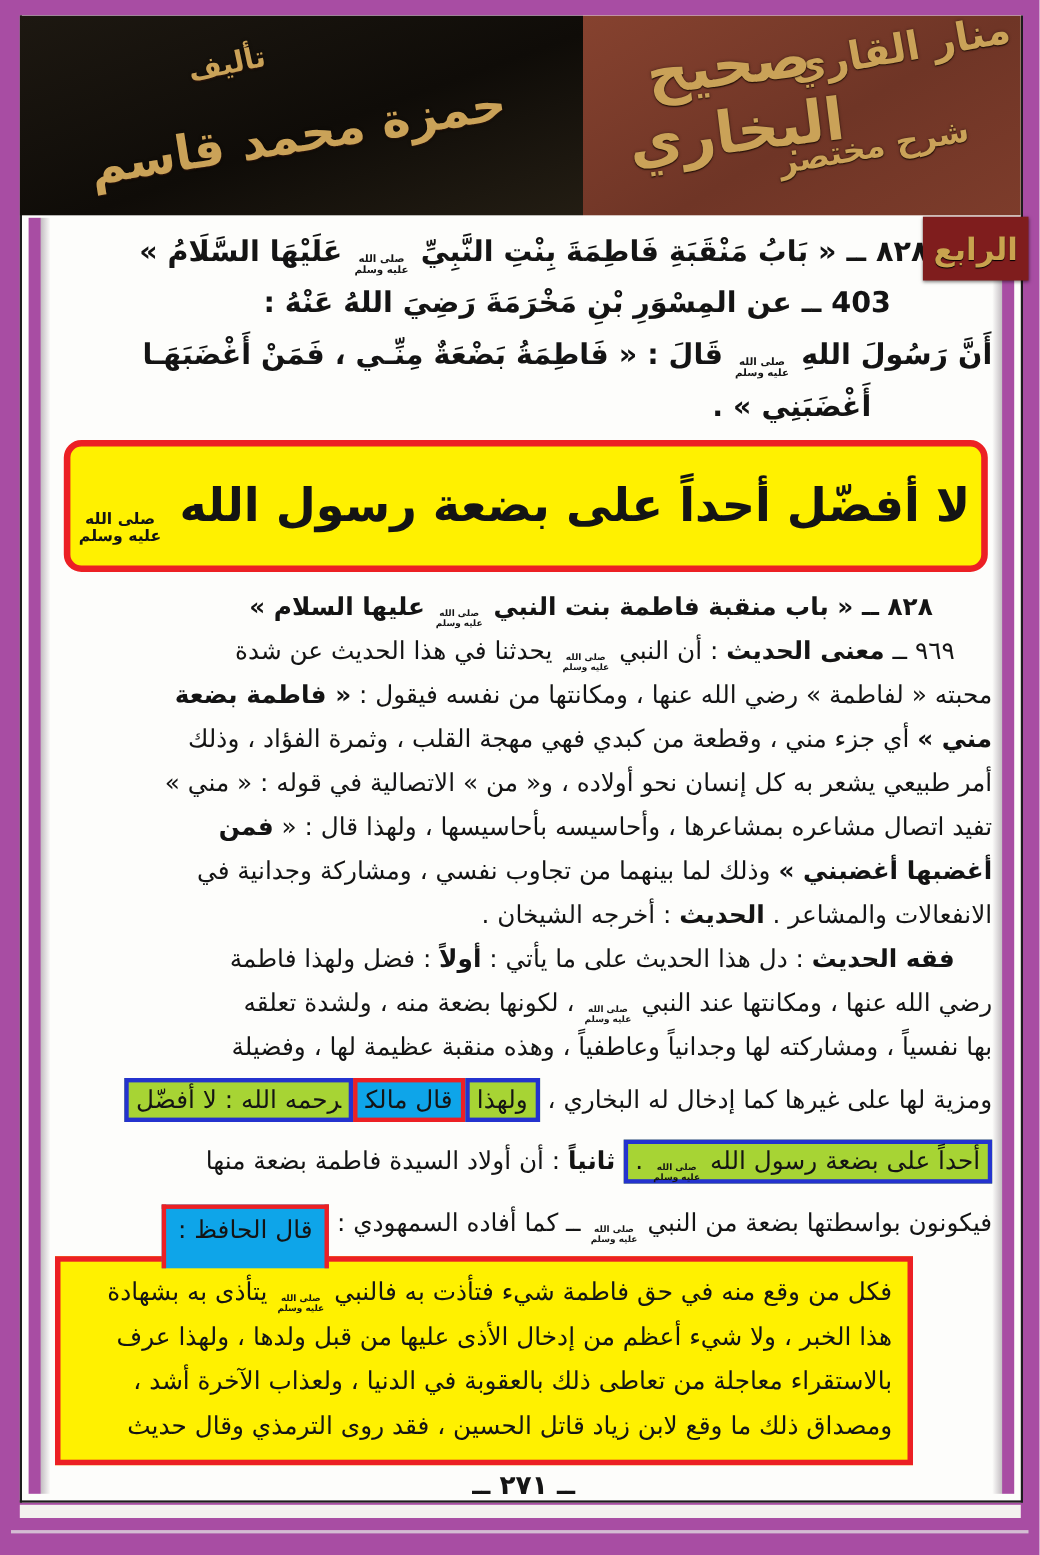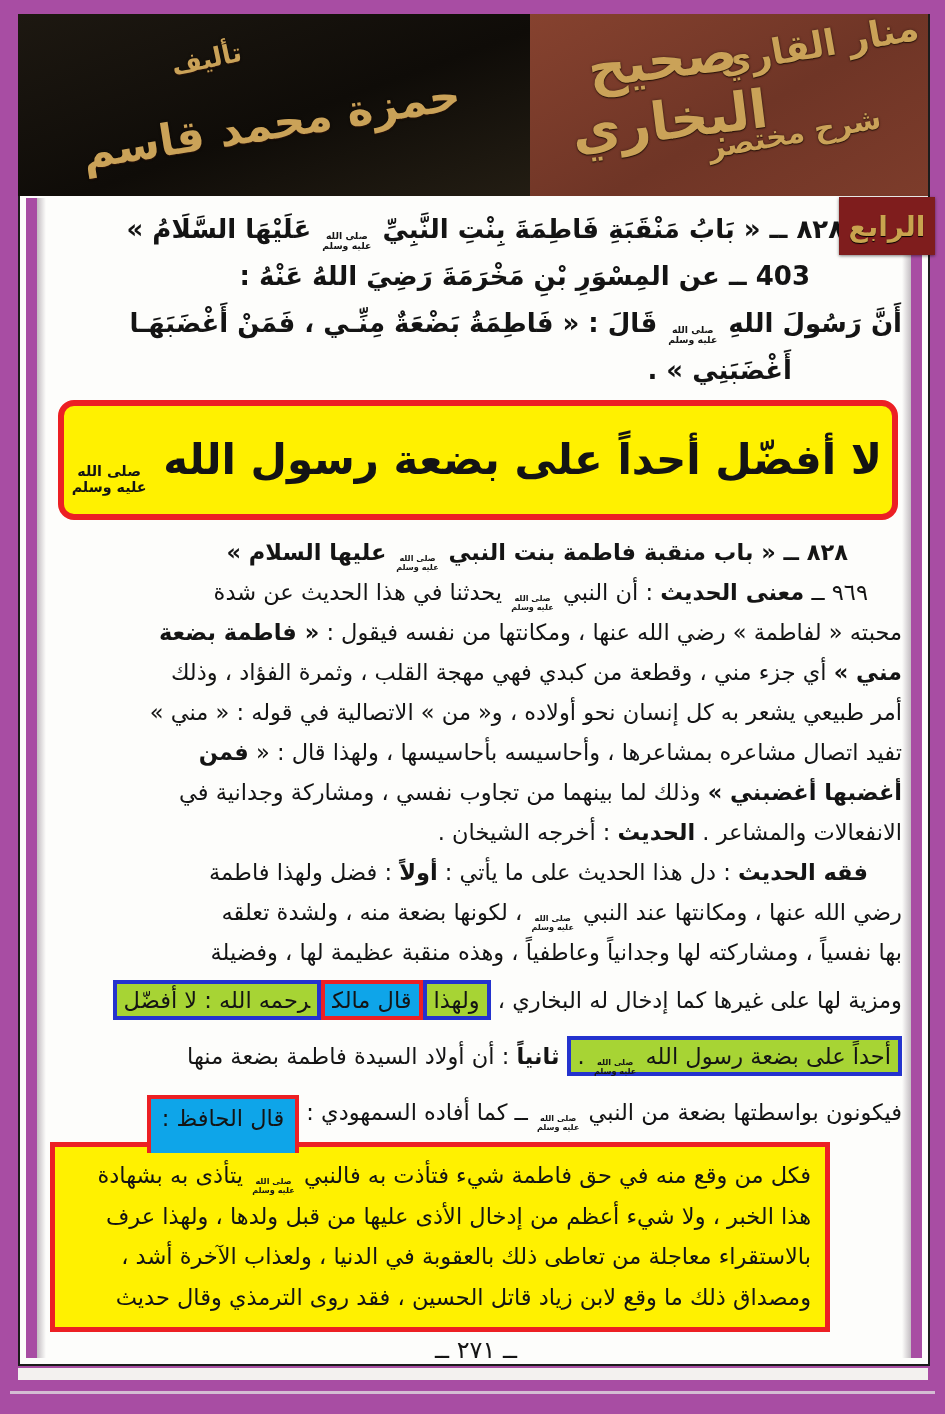--- a/index.html
+++ b/index.html
@@ -62,21 +62,21 @@
   .tall{line-height:56px;}
   .bd{font-weight:700;}
   .hl-g{background:#a7d434;border:4px solid #2433ce;padding:3px 7px;}
   .hl-y{background:#0ea5e9;border:4px solid #ec2024;padding:3px 7px;}
   .hl-h{border-bottom:none;padding:6px 11px 22px;position:relative;top:6px;margin-bottom:-18px;z-index:2;}
   .bigbox{
     margin:2px 72px 0 0;background:#fff100;border:5px solid #ec2024;
     padding:8px 14px 10px;position:relative;z-index:1;
   }
   .bigbox .tline{line-height:40.5px;}
-  .page-number{margin-top:4px;text-align:center;font-size:24px;font-weight:400;letter-spacing:2px;}
+  .page-number{margin-top:4px;text-align:center;font-size:24px;font-weight:700;letter-spacing:2px;}
   
   .saw{
     display:inline-flex;flex-direction:column;align-items:center;
     vertical-align:-0.15em;font-size:0.36em;line-height:1.08;font-weight:700;margin:0 2px;
   }
   .banner .saw{font-size:0.34em;}
 </style>
 </head>
 <body>
 

